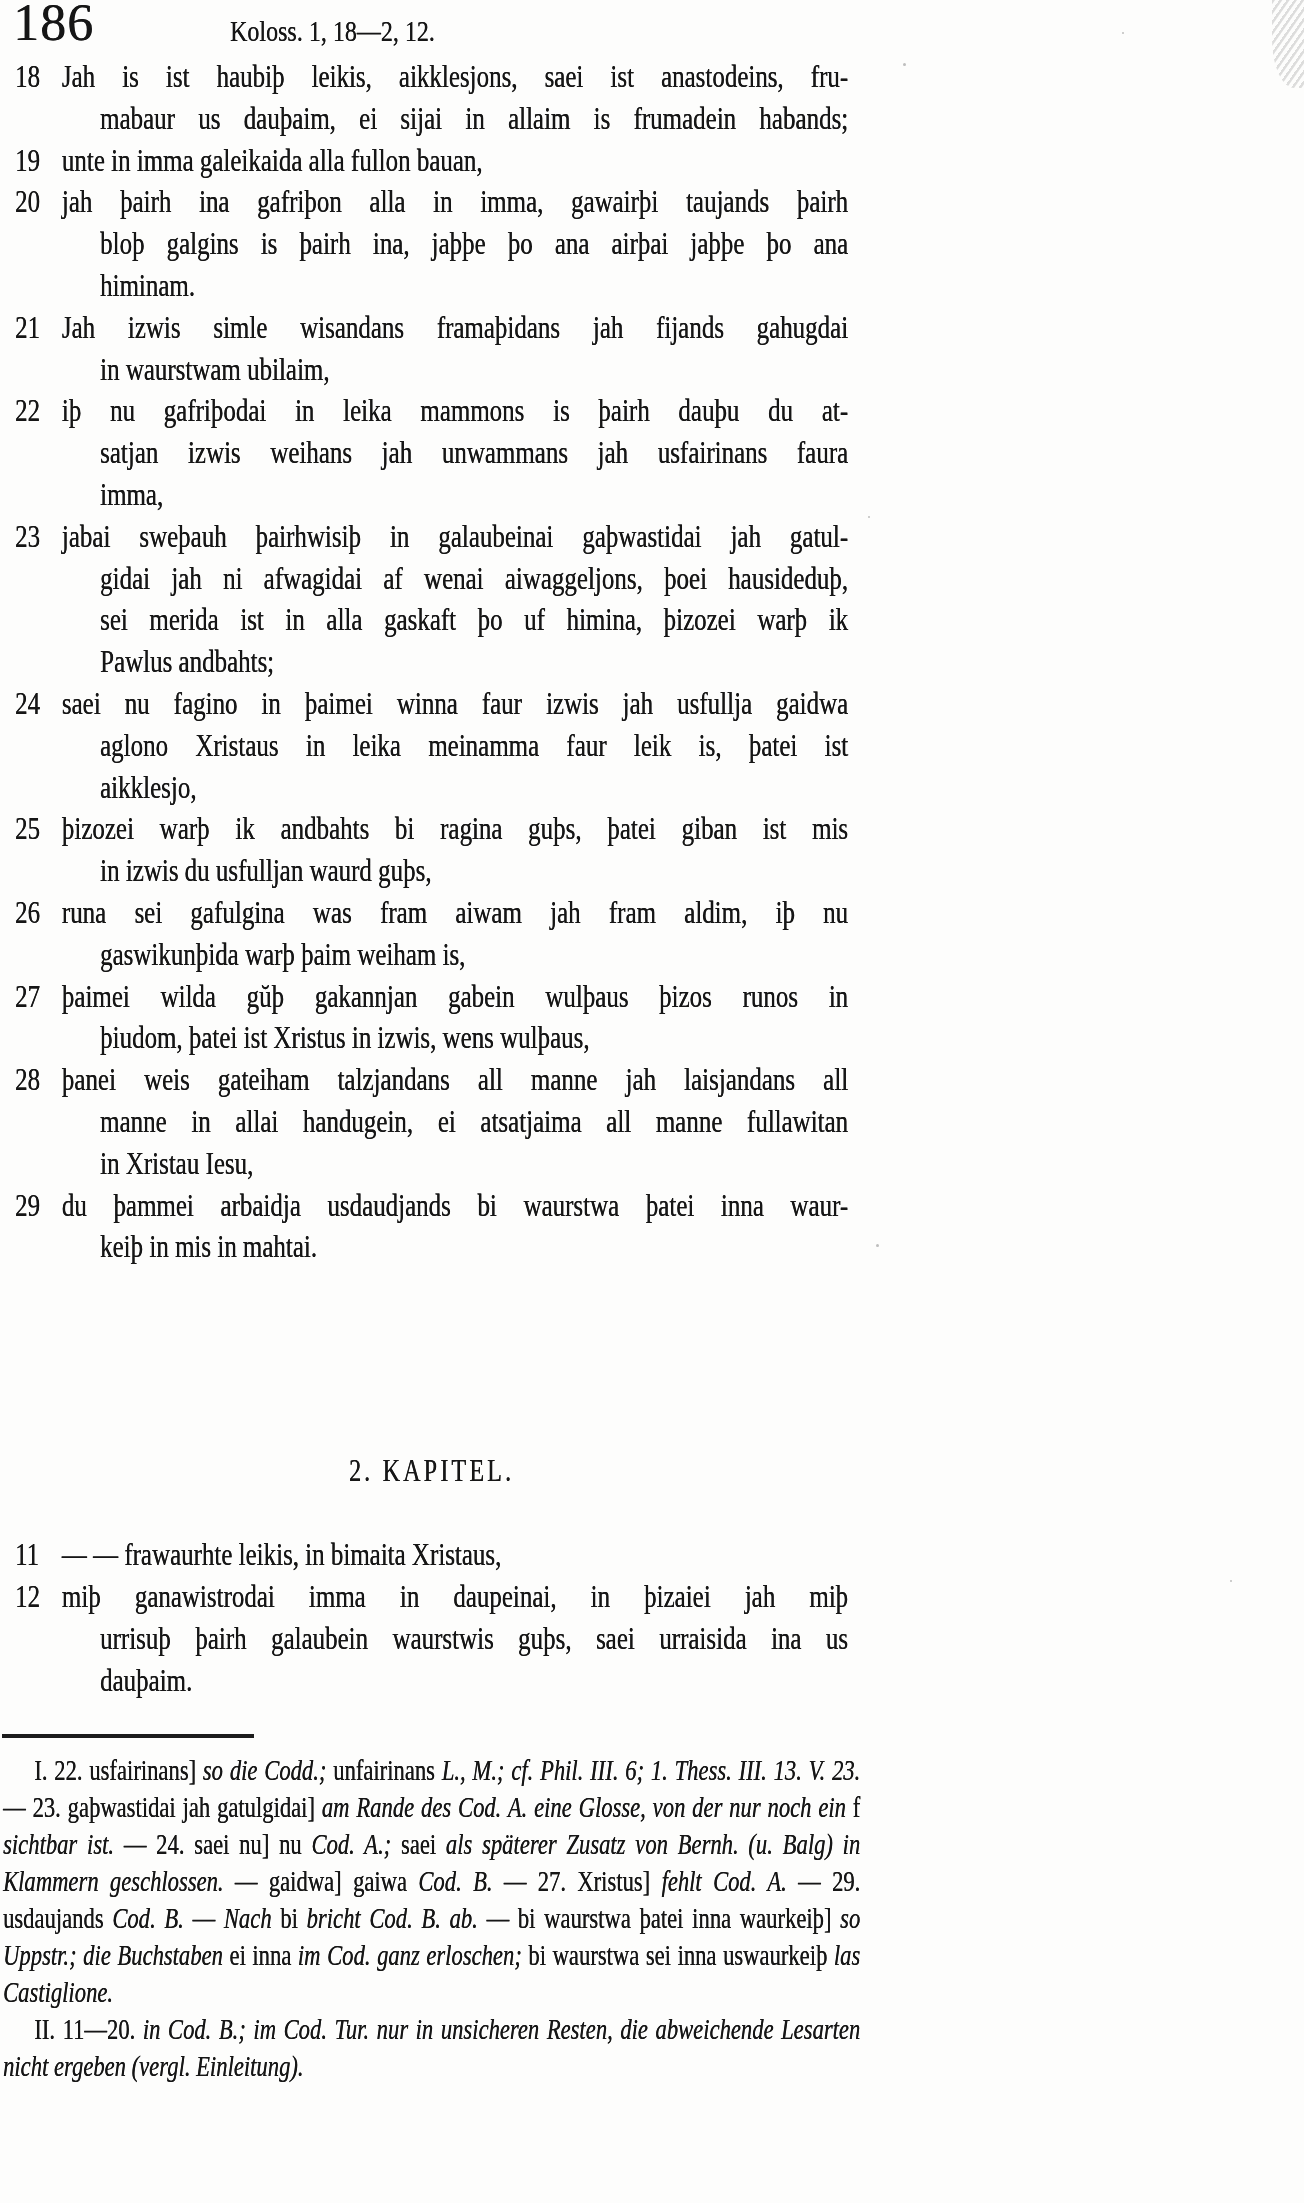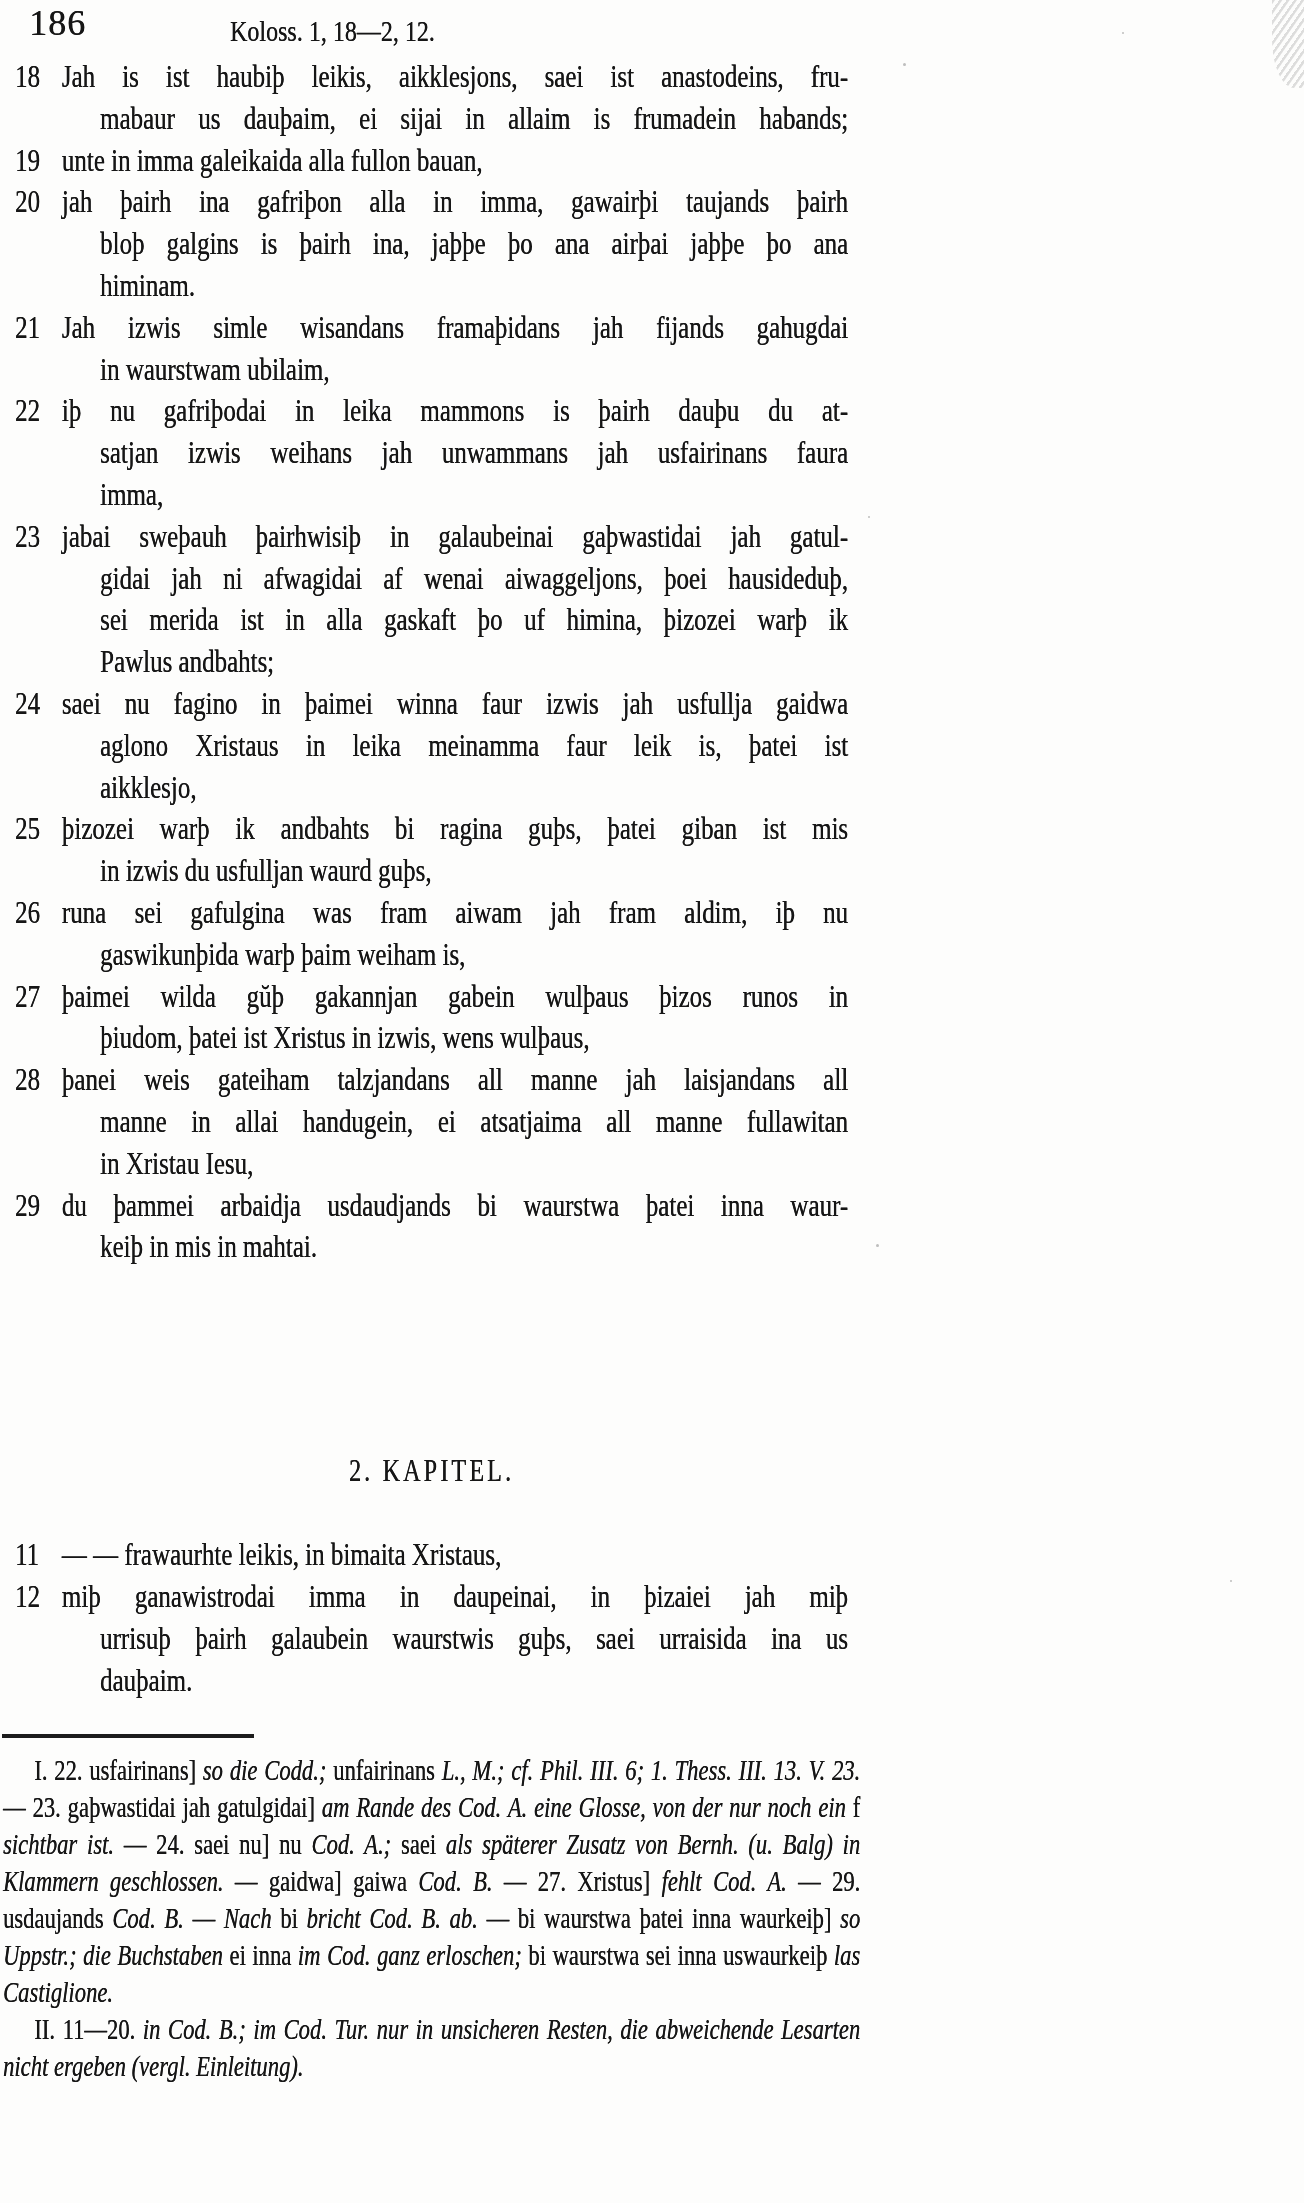--- a/index.html
+++ b/index.html
@@ -8,22 +8,22 @@
     position:relative;
     width:1304px;height:2203px;
     margin:0 auto;
     background:#fdfdfc;
     color:#161616;
     font-family:"Liberation Serif","DejaVu Serif",serif;
     overflow:hidden;
   }
   
   .pagenum{
-    position:absolute;left:29px;top:0px;
-    font-size:36px;line-height:46px;
+    position:absolute;left:13px;top:0px;
+    font-size:52px;line-height:46px;
     letter-spacing:1px;
     text-shadow:0.4px 0 0 currentColor;
   }
   .runtitle{
     position:absolute;left:230px;top:14px;
     font-size:30px;line-height:34px;
     transform:scaleX(0.8);transform-origin:0 0;
     white-space:nowrap;
     text-shadow:0.3px 0 0 currentColor;
   }

